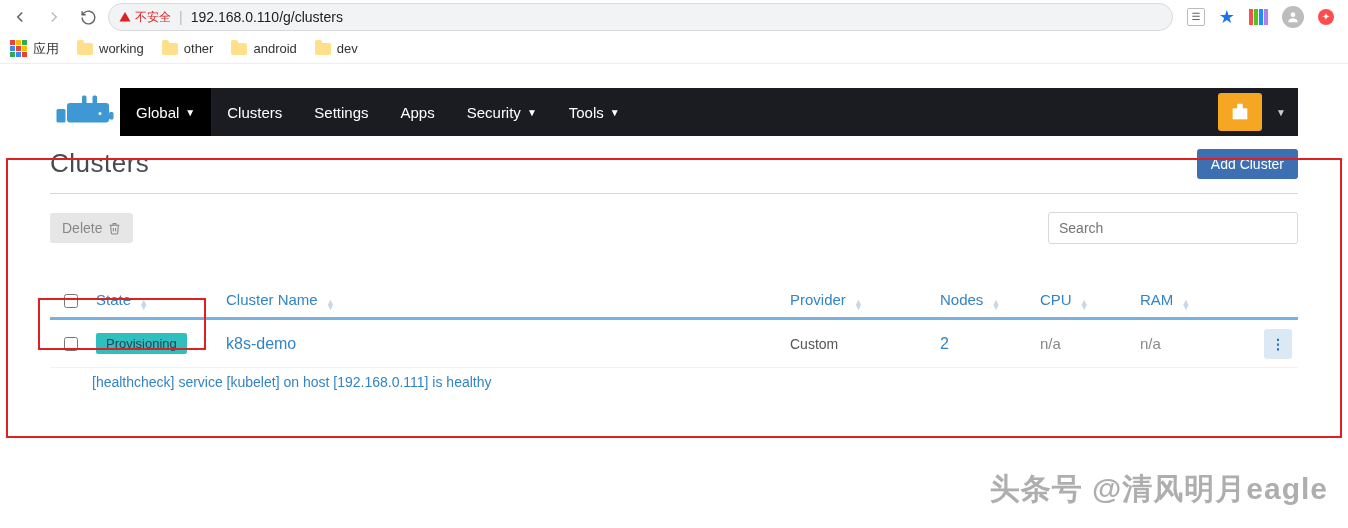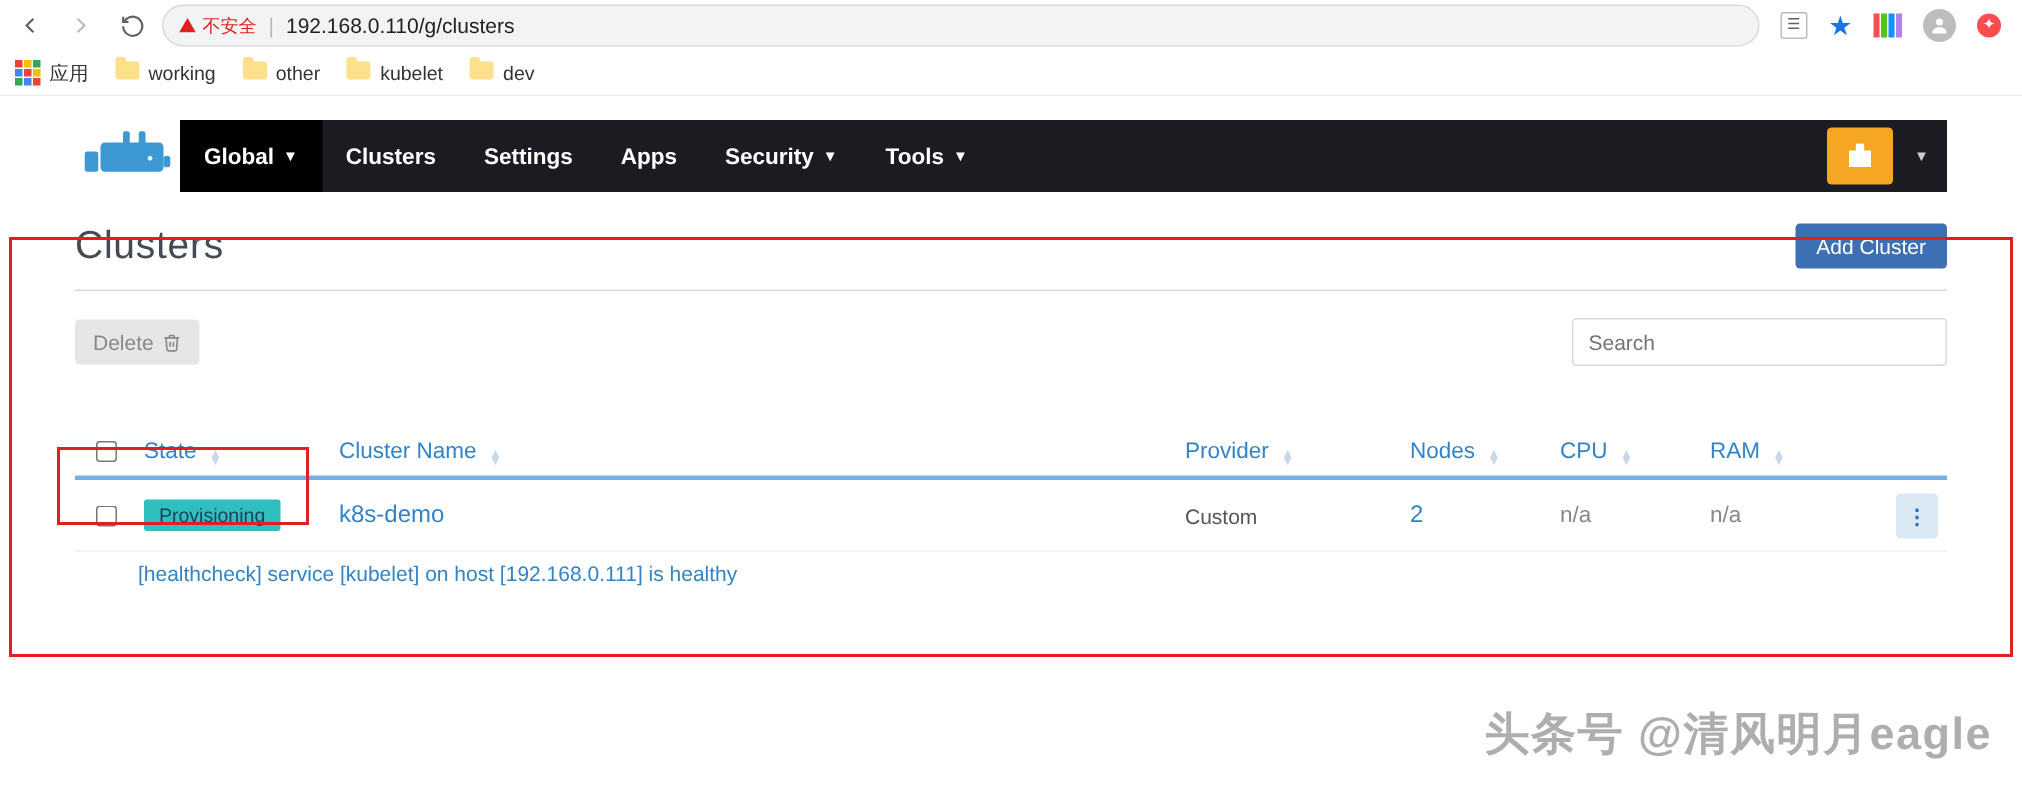--- a/index.html
+++ b/index.html
@@ -51,27 +51,27 @@
   .apps-icon span{width:5px;height:5px;}
   .apps-icon span:nth-child(1){background:#ea4335;}
   .apps-icon span:nth-child(2){background:#fbbc05;}
   .apps-icon span:nth-child(3){background:#34a853;}
   .apps-icon span:nth-child(4){background:#4285f4;}
   .apps-icon span:nth-child(5){background:#ea4335;}
   .apps-icon span:nth-child(6){background:#fbbc05;}
   .apps-icon span:nth-child(7){background:#34a853;}
   .apps-icon span:nth-child(8){background:#4285f4;}
   .apps-icon span:nth-child(9){background:#ea4335;}
-  .bm-item{display:flex;align-items:flex-start;gap:6px;cursor:pointer;}
+  .bm-item{display:flex;align-items:center;gap:6px;cursor:pointer;}
   .folder-icon{width:16px;height:12px;background:#ffe08a;border-radius:2px;position:relative;}
   .folder-icon::before{content:"";position:absolute;top:-3px;left:0;width:7px;height:4px;background:#ffe08a;border-radius:2px 2px 0 0;}
 
   
   .app{padding:0 0 0 0;}
-  .nav-wrap{display:flex;align-items:center;height:32px;margin:24px 50px 0 50px;font-weight:bold;}
+  .nav-wrap{display:flex;align-items:flex-start;height:32px;margin:24px 50px 0 50px;}
   .logo{width:70px;height:48px;display:flex;align-items:center;justify-content:center;}
   .logo svg{color:#3d98d3;}
   .nav{flex:1;height:48px;background:var(--nav);display:flex;align-items:stretch;color:#fff;font-size:15px;}
   .nav-item{display:flex;align-items:center;gap:6px;padding:0 16px;cursor:pointer;white-space:nowrap;}
   .nav-item.active{background:var(--nav-active);}
   .nav-right{margin-left:auto;display:flex;align-items:center;}
   .nav-sq{width:44px;height:38px;margin:5px 2px;display:flex;align-items:center;justify-content:center;background:#f5a623;border-radius:3px;}
   .nav-caret{width:34px;height:48px;display:flex;align-items:center;justify-content:center;color:#ccc;}
 
   
@@ -183,21 +183,21 @@
   <div class="bm-item">
     <span class="folder-icon"></span>
     <span>working</span>
   </div>
   <div class="bm-item">
     <span class="folder-icon"></span>
     <span>other</span>
   </div>
   <div class="bm-item">
     <span class="folder-icon"></span>
-    <span>kubelet</span>
+    <span>android</span>
   </div>
   <div class="bm-item">
     <span class="folder-icon"></span>
     <span>dev</span>
   </div>
 </div>
 
 <div class="app">
 
   <div class="nav-wrap">

